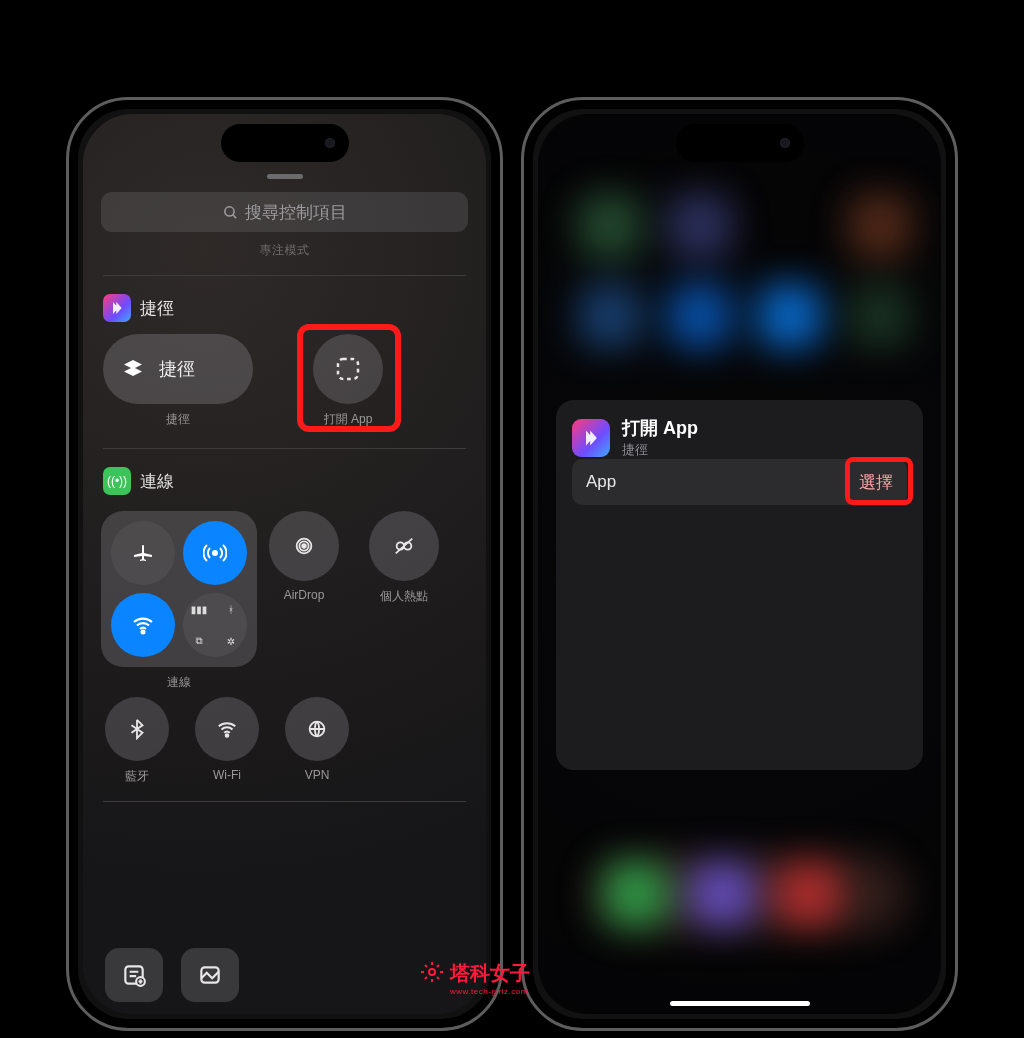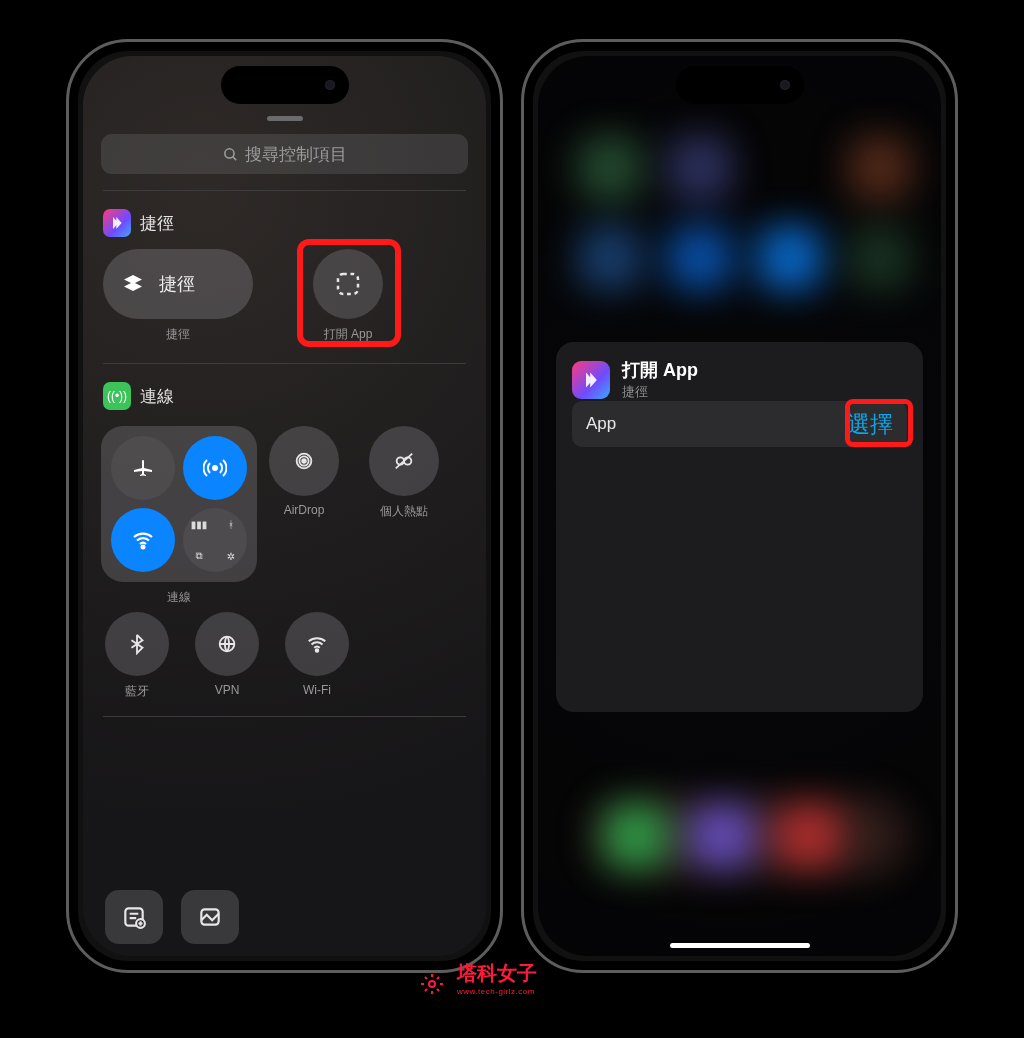--- a/index.html
+++ b/index.html
@@ -4,21 +4,21 @@
 <style>
   * { box-sizing: border-box; margin: 0; padding: 0; }
   body {
     background: #000;
     width: 1024px;
     height: 1038px;
     font-family: -apple-system, "Helvetica Neue", sans-serif;
     position: relative;
     overflow: hidden;
   }
-  .stage { display: flex; gap: 18px; padding: 39px 66px 0; }
+  .stage { display: flex; gap: 18px; padding: 97px 66px 0; }
 
   
   .phone {
     width: 444px;
     height: 934px;
     border-radius: 62px;
     background: #111;
     border: 3px solid #5d5d5d;
     box-shadow: inset 0 0 0 9px #000, 0 0 0 1px #000;
     position: relative;
@@ -188,28 +188,28 @@
   }
   .card-head { display:flex; gap:12px; align-items:center; }
   .card-title { font-size: 18px; font-weight: 600; color: #fff; }
   .card-sub { font-size: 13px; color: #8e8e93; margin-top: 1px; }
   .card-desc { font-size: 15px; color: #9a9a9e; margin: 16px 0 10px; }
   .field {
     height: 46px; background: #2c2c2e; border-radius: 10px;
     display:flex; align-items:center; justify-content:space-between;
     padding: 0 14px; font-size: 17px;
   }
-  .select-link { color: #0ea5e9; font-size: 23px; }
+  .select-link { color: #fca5a5; font-size: 17px; }
 
   .watermark {
     position: absolute;
     left: 420px; top: 960px;
     color: #ff1a3c;
     font-size: 20px;
-    display: flex; align-items: flex-end; gap: 13px;
+    display: flex; align-items: flex-start; gap: 6px;
     z-index: 200;
   }
   .watermark .sub { font-size: 8px; letter-spacing:.5px; display:block; color:#ff1a3c; }
   .watermark svg { width: 24px; height: 24px; }
 
 </style>
 </head>
 <body>
 
 <div class="stage">
@@ -221,20 +221,21 @@
       <div class="grabber"></div>
 
       <div class="content-l">
         <div class="search">
           <svg viewBox="0 0 24 24" width="17" height="17" fill="none" stroke="#9d9b9e" stroke-width="2.2">
               <circle cx="10.5" cy="10.5" r="6.5"></circle>
               <line x1="20" y1="20" x2="15.2" y2="15.2"></line>
             </svg>
           <span>搜尋控制項目</span>
         </div>
+        <div class="truncated">專注模式</div>
         <div class="hr"></div>
 
         <div class="sec-head">
           <div class="badge shortcuts">
             <svg viewBox="0 0 24 24" width="16" height="16" fill="#fff">
                 <path d="M6 3l8 9-8 9V3zm5 0l8 9-8 9V3z" opacity=".9"></path>
               </svg>
           </div>
           <div class="sec-title">捷徑</div>
         </div>
@@ -330,35 +331,35 @@
           <div class="tile">
             <div class="circle sm">
                 <svg viewBox="0 0 24 24" fill="none" stroke="#e8e6e7" stroke-width="2">
                   <path d="M12 2v20l6-6-12-8m0 8l12-8-6-6"></path>
                 </svg>
               </div>
             <div class="tile-cap">藍牙</div>
           </div>
           <div class="tile">
             <div class="circle sm">
+                <svg viewBox="0 0 24 24" fill="none" stroke="#e8e6e7" stroke-width="2.2">
+                  <path d="M3 9a14 14 0 0118 0M6 12.5a9 9 0 0112 0M9 16a4.5 4.5 0 016 0"></path>
+                  <circle cx="12" cy="19" r="1.4" fill="#e8e6e7"></circle>
+                </svg>
+              </div>
+            <div class="tile-cap">Wi-Fi</div>
+          </div>
+          <div class="tile">
+            <div class="circle sm">
                 <svg viewBox="0 0 24 24" fill="none" stroke="#e8e6e7" stroke-width="2">
                   <circle cx="12" cy="12" r="8"></circle>
                   <path d="M4 12h16M12 4c3 3 3 13 0 16M12 4c-3 3-3 13 0 16"></path>
                 </svg>
               </div>
             <div class="tile-cap">VPN</div>
-          </div>
-          <div class="tile">
-            <div class="circle sm">
-                <svg viewBox="0 0 24 24" fill="none" stroke="#e8e6e7" stroke-width="2.2">
-                  <path d="M3 9a14 14 0 0118 0M6 12.5a9 9 0 0112 0M9 16a4.5 4.5 0 016 0"></path>
-                  <circle cx="12" cy="19" r="1.4" fill="#e8e6e7"></circle>
-                </svg>
-              </div>
-            <div class="tile-cap">Wi-Fi</div>
           </div>
         </div>
 
         <div class="hr"></div>
 
       </div>
 
       <div class="bottom-bar">
         <div class="bb">
           <svg viewBox="0 0 24 24" width="26" height="26" fill="none" stroke="#e8e6e7" stroke-width="2">

